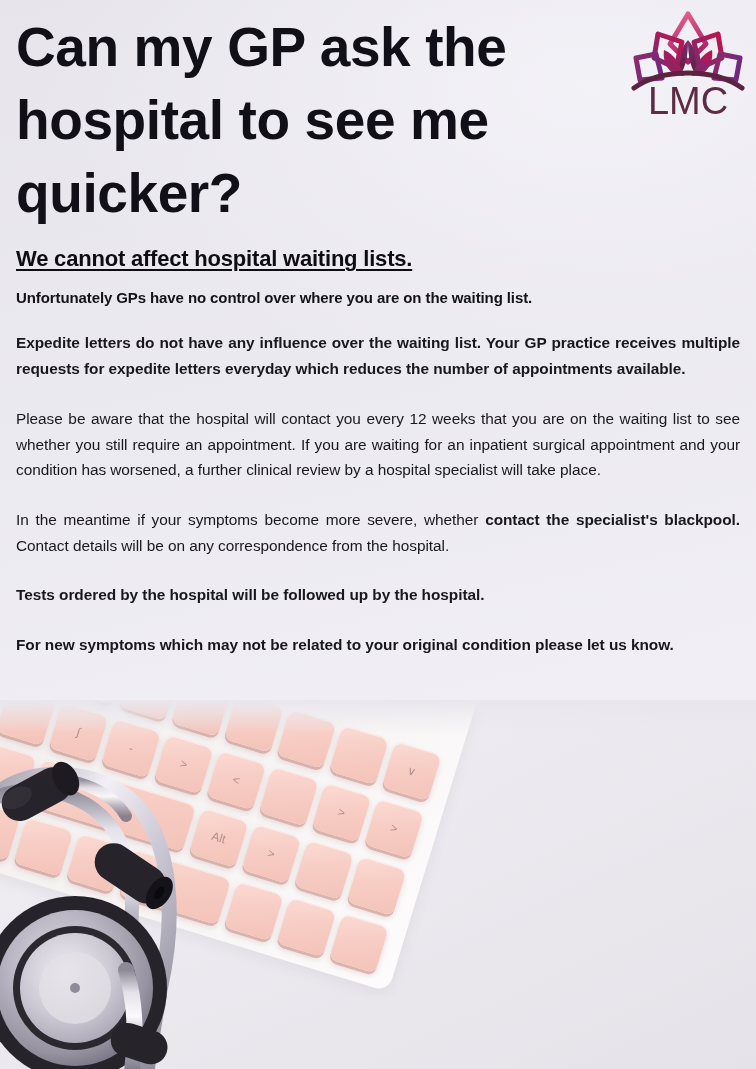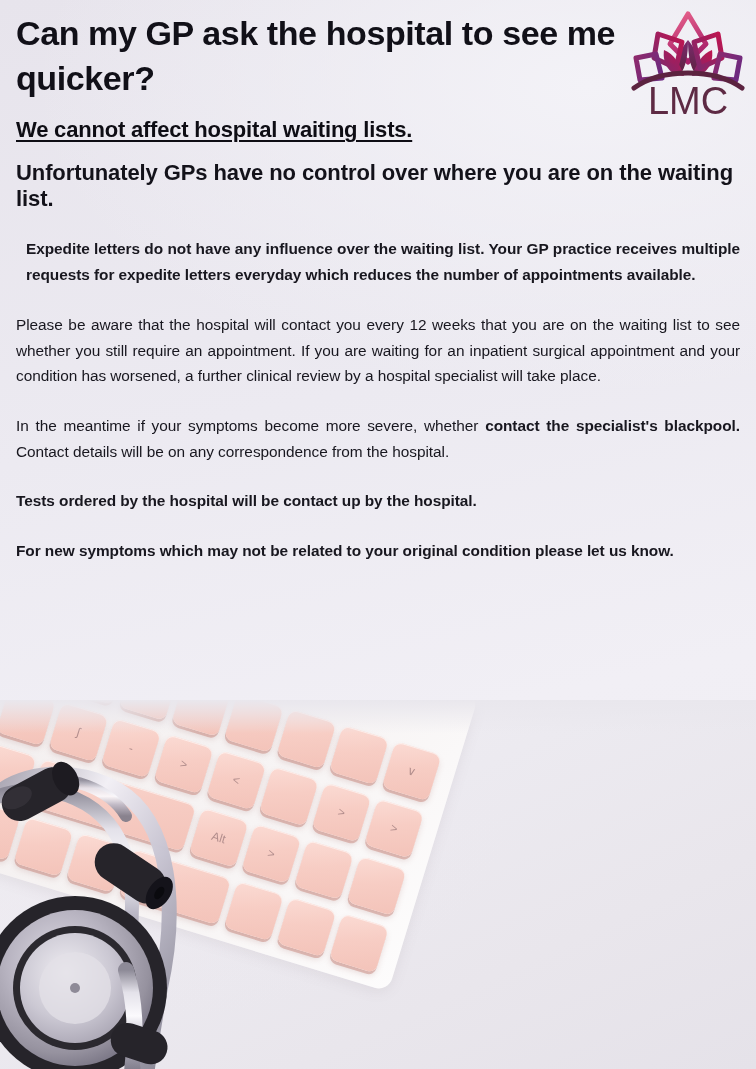--- a/index.html
+++ b/index.html
@@ -93,21 +93,21 @@
   
   .content {
     position: absolute;
     left: 0; top: 0;
     width: 756px;
     padding: 0 16px;
     z-index: 50;
   }
 
   .headline {
-    font-size: 34px;
+    font-size: 55px;
     line-height: 1.33;
     font-weight: 700;
     letter-spacing: -0.4px;
     color: #111018;
     padding-top: 11px;
     max-width: 600px;
     font-family: "Liberation Sans", sans-serif;
   }
 
   .logo {
@@ -125,38 +125,38 @@
     font-weight: 700;
     color: #0e0d14;
     text-decoration: underline;
     text-underline-offset: 3px;
     text-decoration-thickness: 2px;
     letter-spacing: -0.2px;
   }
 
   .lede {
     margin-top: 17px;
-    font-size: 22px;
+    font-size: 15px;
     font-weight: 700;
     color: #13121a;
     letter-spacing: -0.1px;
   }
 
   p.body {
     margin-top: 24px;
     font-size: 15.4px;
     line-height: 1.67;
     color: #18171f;
     text-align: justify;
     letter-spacing: -0.05px;
   }
   p.body.b { font-weight: 700; }
   p.body b { font-weight: 700; }
   .url { font-weight: 700; }
-  .sp-top-2 { margin-top: 26px; margin-left: 10px; }
+  .sp-top-2 { margin-top: 26px; }
   .sp-top-3 { margin-top: 24px; }
   .sp-top-4 { margin-top: 26px; }
   .sp-top-5 { margin-top: 28px; }
   .sp-top-6 { margin-top: 28px; }
 </style>
 </head>
 <body>
 
 <div class="poster">
 
@@ -317,18 +317,18 @@
 
     <p class="body b sp-top-2">Expedite letters do not have any influence over the waiting list. Your GP practice receives multiple requests for expedite letters everyday which reduces the number of appointments available.</p>
 
 
     <p class="body sp-top-4">Please be aware that the hospital will contact you every 12 weeks that you are on the waiting list to see whether you still require an appointment. If you are waiting for an inpatient surgical appointment and your condition has worsened, a further clinical review by a hospital specialist will take place.</p>
 
     <p class="body sp-top-5">
       <span>In the meantime if your symptoms become more severe, whether </span><b>contact the specialist's blackpool.</b><span> Contact details will be on any correspondence from the hospital.</span>
     </p>
 
-    <p class="body b sp-top-6">Tests ordered by the hospital will be contact up by the hospital.</p>
+    <p class="body b sp-top-6">Tests ordered by the hospital will be followed up by the hospital.</p>
 
     <p class="body b sp-top-6">For new symptoms which may not be related to your original condition please let us know.</p>
 
   </div>
 </div>
 
 </body></html>

